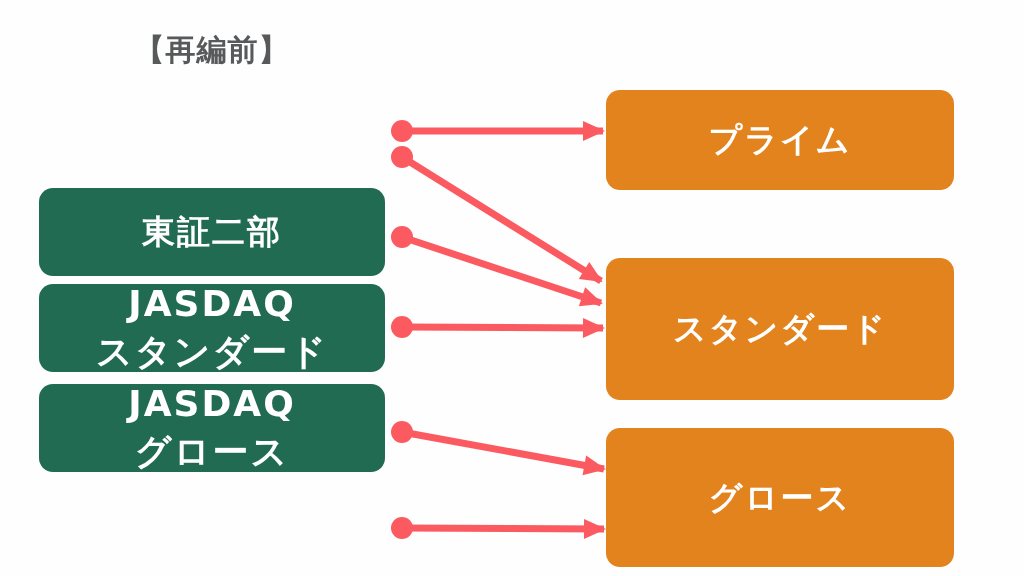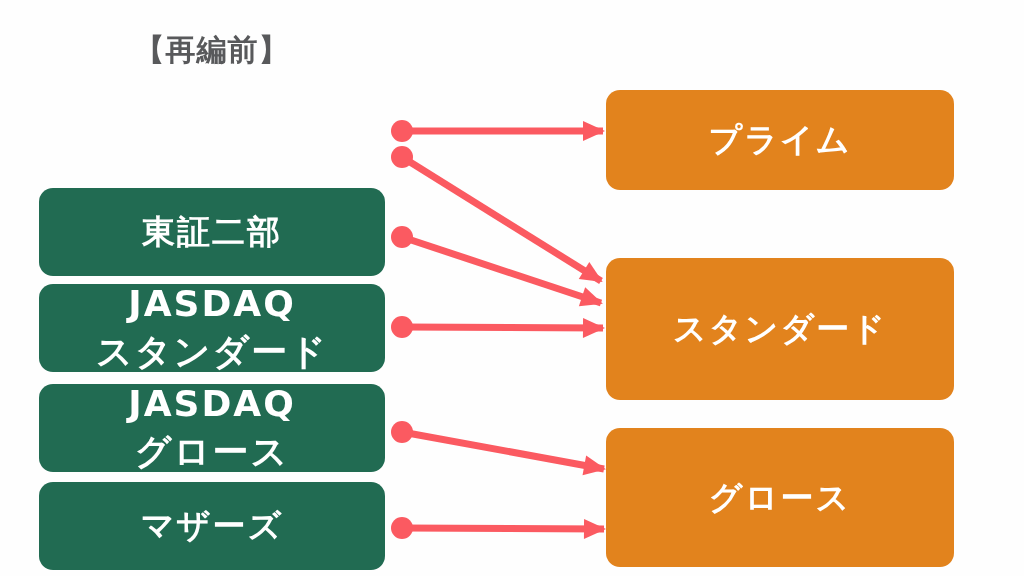--- a/index.html
+++ b/index.html
@@ -41,23 +41,20 @@
     <span class="lbl">東証二部</span>
   </div>
   <div class="box left-box two-line lb3">
     <span class="lbl">JASDAQ
 スタンダード</span>
   </div>
   <div class="box left-box two-line lb4">
     <span class="lbl">JASDAQ
 グロース</span>
   </div>
-  <div class="box left-box lb5">
-    <span class="lbl">マザーズ</span>
-  </div>
 
   <div class="box right-box rb1">
     <span class="lbl">プライム</span>
   </div>
   <div class="box right-box rb2">
     <span class="lbl">スタンダード</span>
   </div>
   <div class="box right-box rb3">
     <span class="lbl">グロース</span>
   </div>

